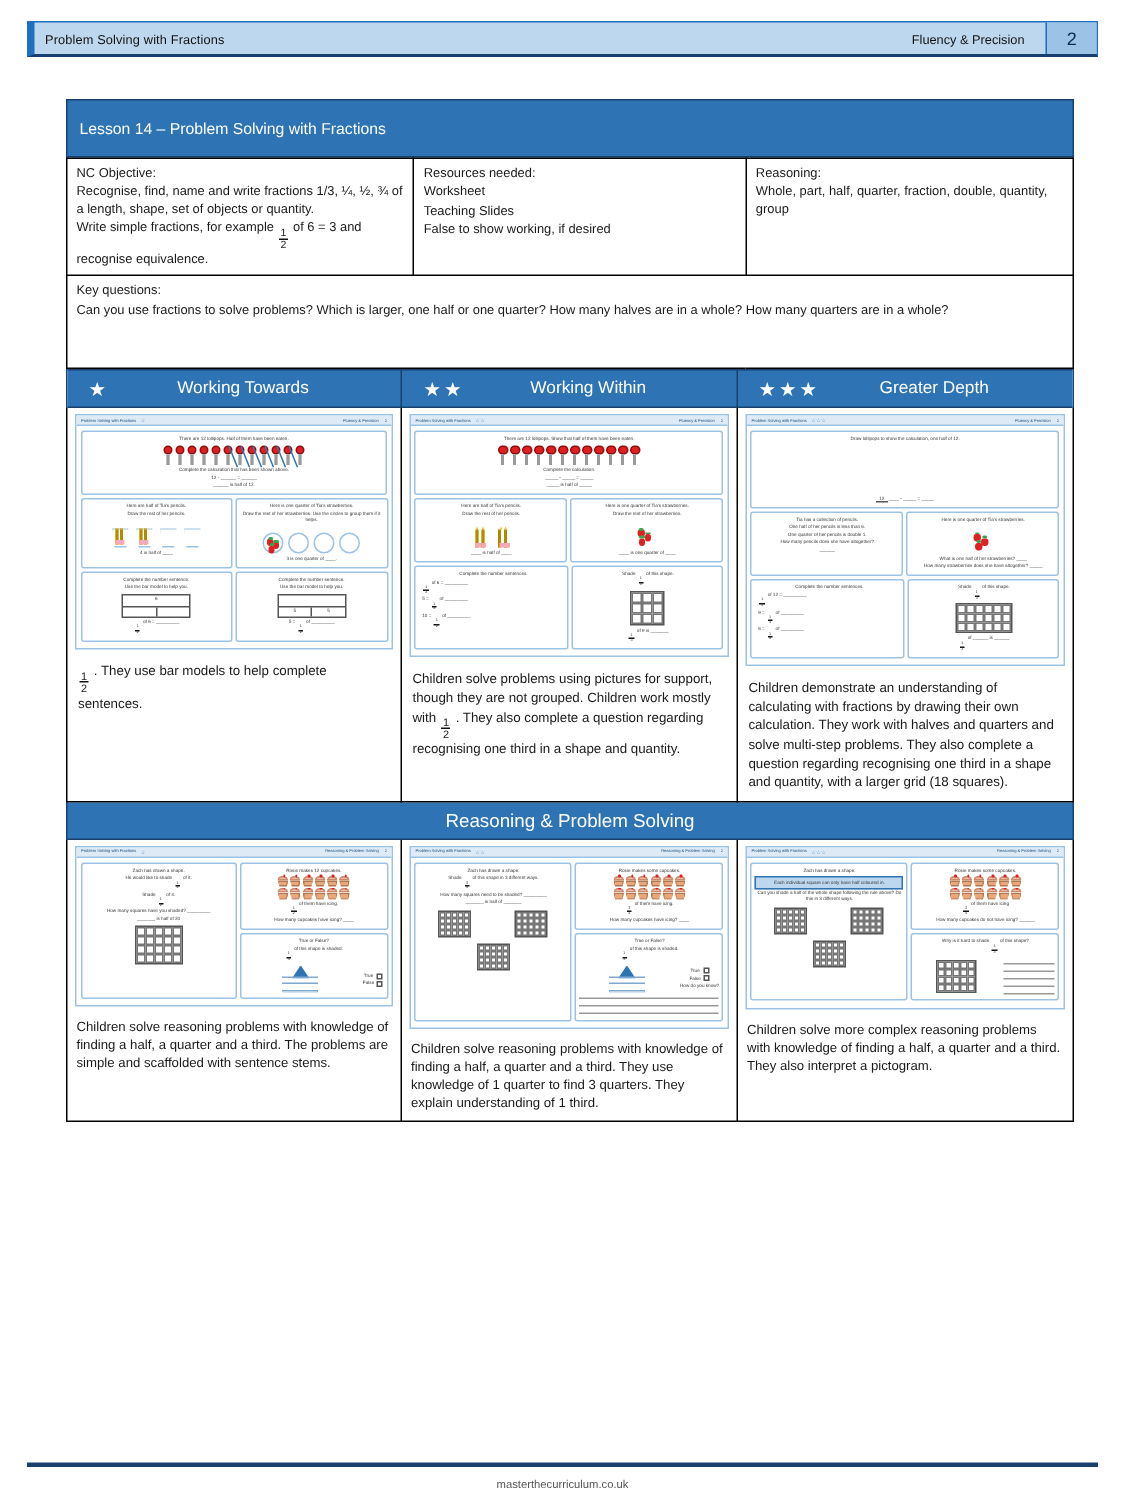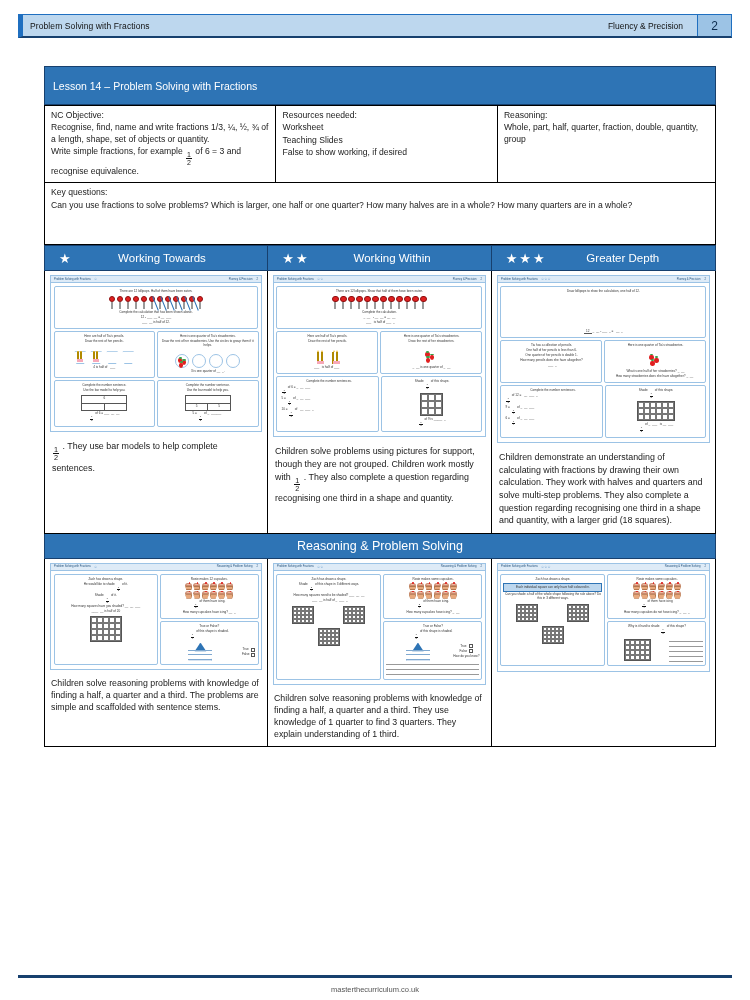--- a/index.html
+++ b/index.html
@@ -1307,18 +1307,19 @@
                         <div></div>
                         <div></div>
                     </div>
                   </div>
                 </div>
               </div>
             </div>
           </div>
         </div>
       </div>
+      <div class="desc2">Children solve more complex reasoning problems with knowledge of finding a half, a quarter and a third. They also interpret a pictogram.</div>
     </div>
   </div>
 </div>
 
 <div class="footer-rule"></div>
 <div class="footer">masterthecurriculum.co.uk</div>
 
 </body></html>

